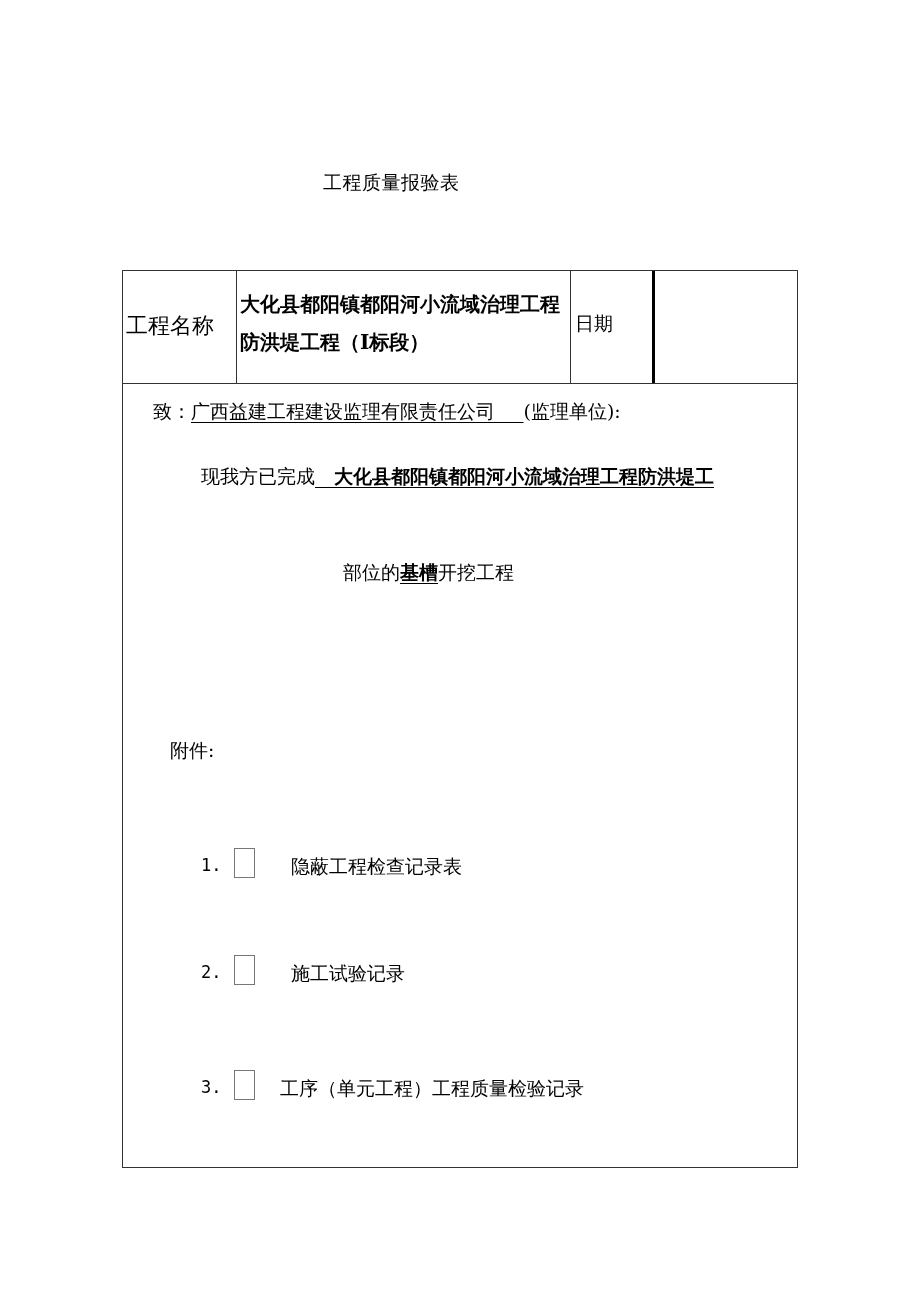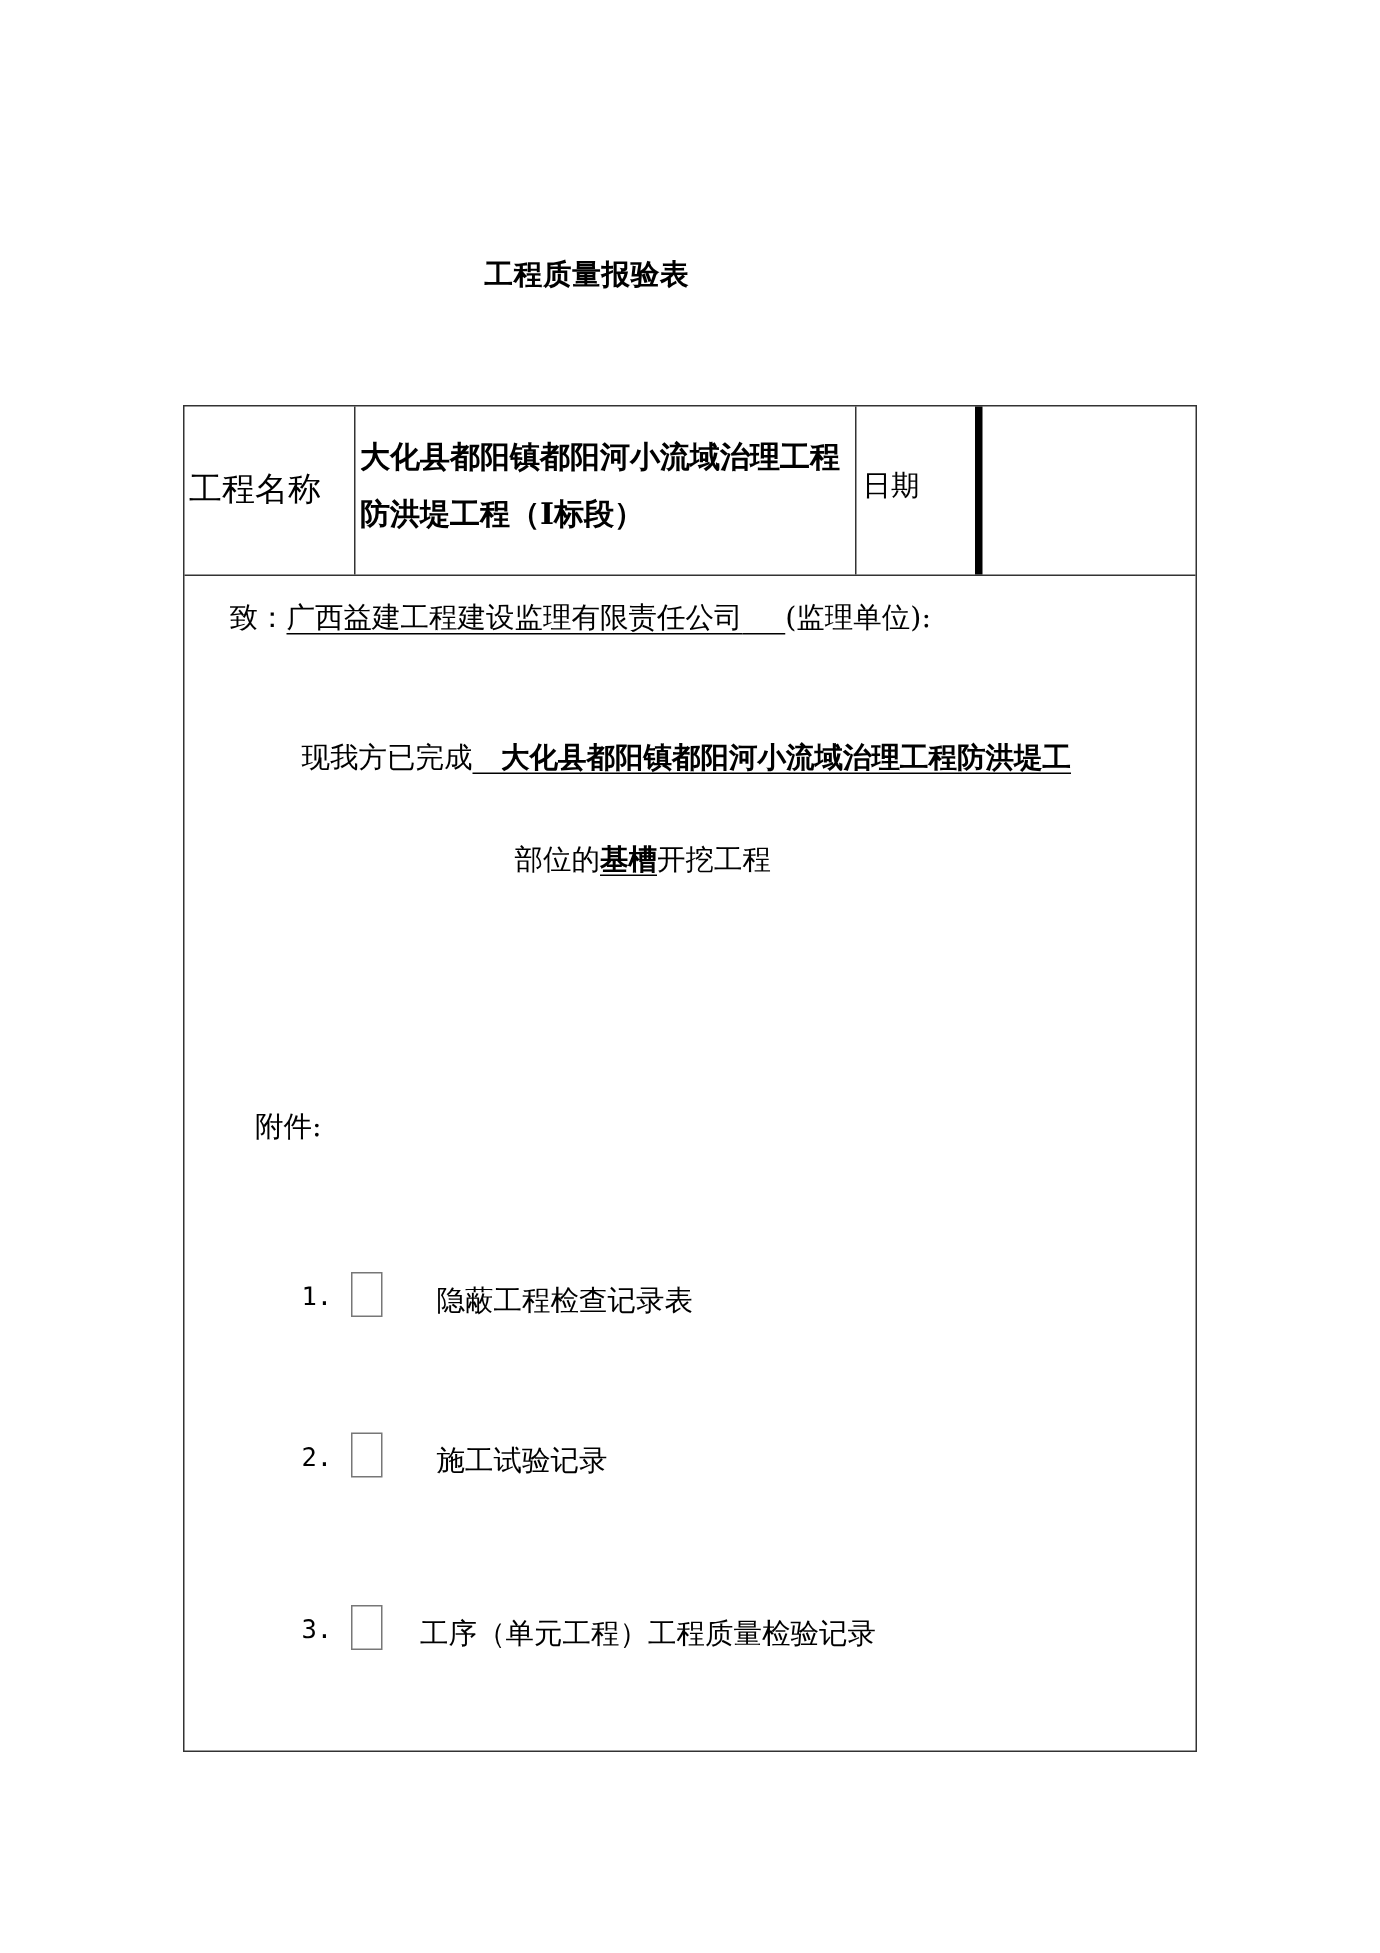--- a/index.html
+++ b/index.html
@@ -3,36 +3,36 @@
   <meta charset="utf-8">
   <style>
     html, body { margin: 0; padding: 0; background: #ffffff; }
     body {
       width: 920px; height: 1302px; position: relative; overflow: hidden;
       font-family: "DejaVu Serif", "Liberation Serif", serif;
       color: #000000;
     }
     .title {
       position: absolute; left: 323px; top: 170px;
-      font-size: 19px; font-weight: bold; letter-spacing: 0.5px;
+      font-size: 19px; font-weight: normal; letter-spacing: 0.5px;
     }
     .form {
       position: absolute; left: 122px; top: 270px;
       width: 676px; height: 898px;
       border: 1px solid #333;
       box-sizing: border-box;
     }
     .row1 {
       position: absolute; left: 0; top: 0; width: 100%; height: 113px;
       border-bottom: 1px solid #333; box-sizing: border-box;
     }
     .cell { position: absolute; top: 0; height: 100%; box-sizing: border-box; }
     .c1 { left: 0; width: 114px; border-right: 1px solid #333; }
     .c2 { left: 114px; width: 334px; border-right: 1px solid #333; }
-    .c3 { left: 448px; width: 84px; border-right: 5px solid #000000; }
+    .c3 { left: 448px; width: 84px; border-right: 3px solid #000000; }
     .c4 { left: 532px; width: 144px; }
     .label-name { position: absolute; left: 3px; top: 40px; font-size: 22px; }
     .proj-name {
       position: absolute; left: 3px; top: 14px; width: 330px;
       font-size: 20px; font-weight: bold; line-height: 38px;
     }
     .label-date { position: absolute; left: 4px; top: 40px; font-size: 19px; }
 
     .txt { position: absolute; font-size: 19px; white-space: nowrap; }
     .u { text-decoration: underline; text-underline-offset: 4px; }
@@ -60,21 +60,21 @@
     </div>
     <div class="cell c4">
       <span></span>
     </div>
   </div>
 
   <div class="txt" style="left:30px; top:128px;">
     <span>致：</span><span class="u"><span>广西益建工程建设监理有限责任公司</span>　 </span><span>(监理单位):</span>
   </div>
 
-  <div class="txt" style="left:78px; top:193px;margin-top:28px;">
+  <div class="txt" style="left:78px; top:193px;">
     <span>现我方已完成</span><span class="u b">  <span>大化县都阳镇都阳河小流域治理工程防洪堤工</span></span>
   </div>
   <div class="txt" style="left:220px; top:289px;text-align:center;">
     <span>部位的</span><span class="u b">基槽</span><span>开挖工程</span>
   </div>
 
 
   <div class="txt" style="left:47px; top:467px;">附件:</div>
 
   <div>

